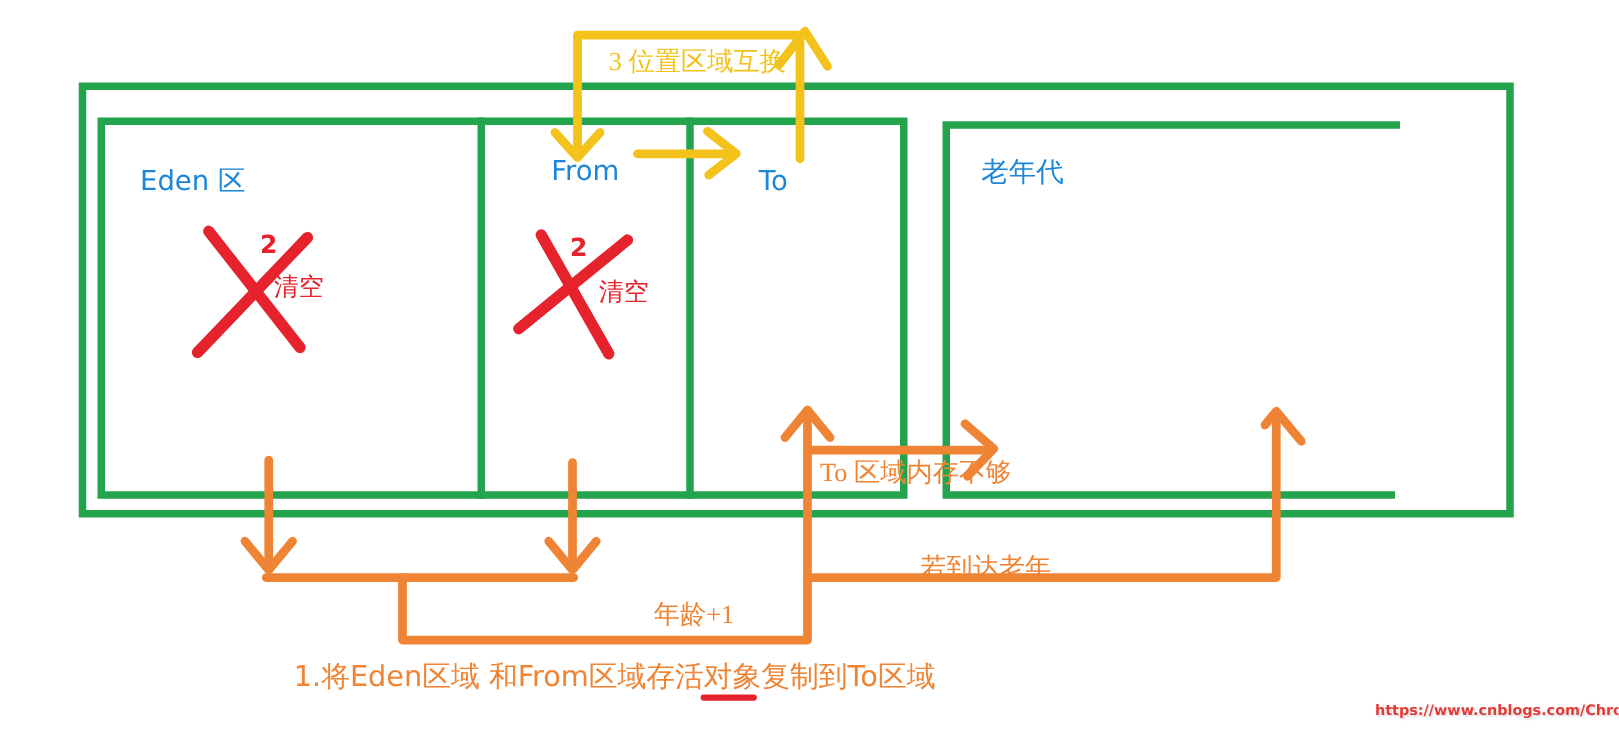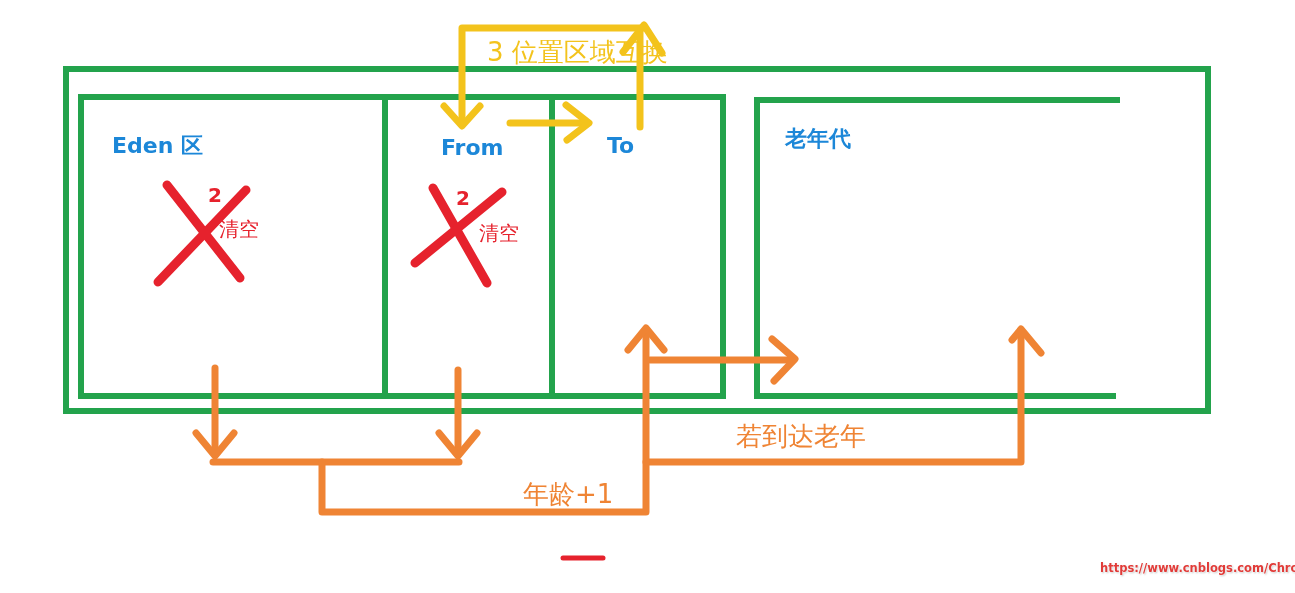--- a/index.html
+++ b/index.html
@@ -5,28 +5,28 @@
   html,body{margin:0;padding:0;background:#ffffff;}
   #canvas{
     position:relative;
     width:1295px;height:593px;
     background:#ffffff;
     font-family:"DejaVu Sans","Liberation Sans",sans-serif;
     overflow:hidden;
   }
   #diagram-svg{position:absolute;left:0;top:0;width:1295px;height:593px;}
   .lbl{position:absolute;white-space:nowrap;line-height:1;}
-  .blue{color:var(--blue);font-weight:bold;}
+  .blue{color:var(--blue);}
   .red{color:var(--red);}
   .yellow{color:var(--yellow);}
   .orange{color:var(--orange);}
   .region-label{font-size:22px;}
   .count-label{font-size:20px;font-weight:bold;}
   .clear-label{font-size:20px;}
-  .anno{font-size:26px;}
+  .anno{font-size:21px;font-family:Liberation Serif, serif;}
   .step-note{font-size:23px;}
   .watermark{
     font-size:11.5px;
     font-weight:bold;
     color:var(--wred);
     text-shadow:0 0 2px #ffffff,0 0 2px #ffffff,1px 1px 2px #bbbbbb;
   }
 </style>
 </head>
 <body>
@@ -86,28 +86,30 @@
       </g>
       <g>
         <line x1="433" y1="188" x2="487" y2="283"></line>
         <line x1="502" y1="192" x2="415" y2="263"></line>
       </g>
       <line x1="563" y1="558" x2="603" y2="558" stroke-width="5"></line>
     </g>
   </svg>
 
   <div class="lbl blue region-label" style="left:112px;top:135px;">Eden 区</div>
-  <div class="lbl blue region-label" style="left:441px;top:137px;">From</div>
+  <div class="lbl blue region-label" style="left:441px;top:127px;">From</div>
   <div class="lbl blue region-label" style="left:607px;top:135px;">To</div>
   <div class="lbl blue region-label" style="left:785px;top:128px;">老年代</div>
 
   <div class="lbl red count-label" style="left:208px;top:185px;">2</div>
   <div class="lbl red clear-label" style="left:219px;top:219px;">清空</div>
   <div class="lbl red count-label" style="left:456px;top:188px;">2</div>
   <div class="lbl red clear-label" style="left:479px;top:223px;">清空</div>
 
   <div class="lbl yellow anno" style="left:487px;top:39px;">3 位置区域互换</div>
-  <div class="lbl orange anno" style="left:736px;top:423px;">若到达老年</div>
+  <div class="lbl orange anno" style="left:656px;top:368px;">To 区域内存不够</div>
+  <div class="lbl orange anno" style="left:736px;top:444px;">若到达老年</div>
   <div class="lbl orange anno" style="left:487px;top:481px;margin-left:36px;">年龄+1</div>
+  <div class="lbl orange step-note" style="left:235px;top:531px;">1.将Eden区域 和From区域存活对象复制到To区域</div>
 
   <div class="lbl watermark" style="left:1100px;top:563px;">https://www.cnblogs.com/ChromeT/</div>
 
 </div>
 
 </body></html>

